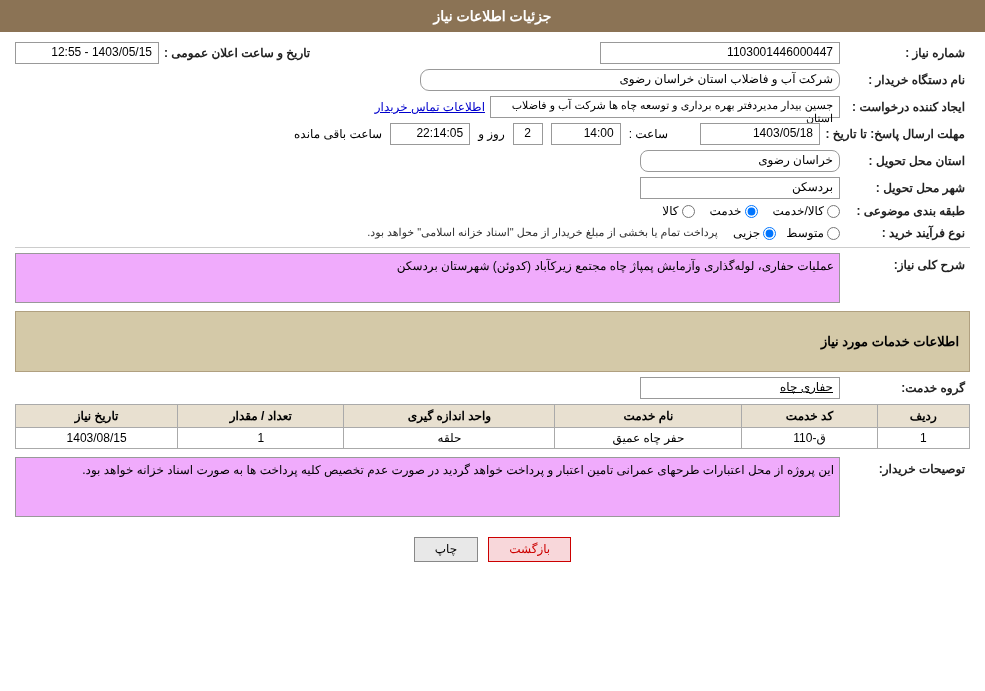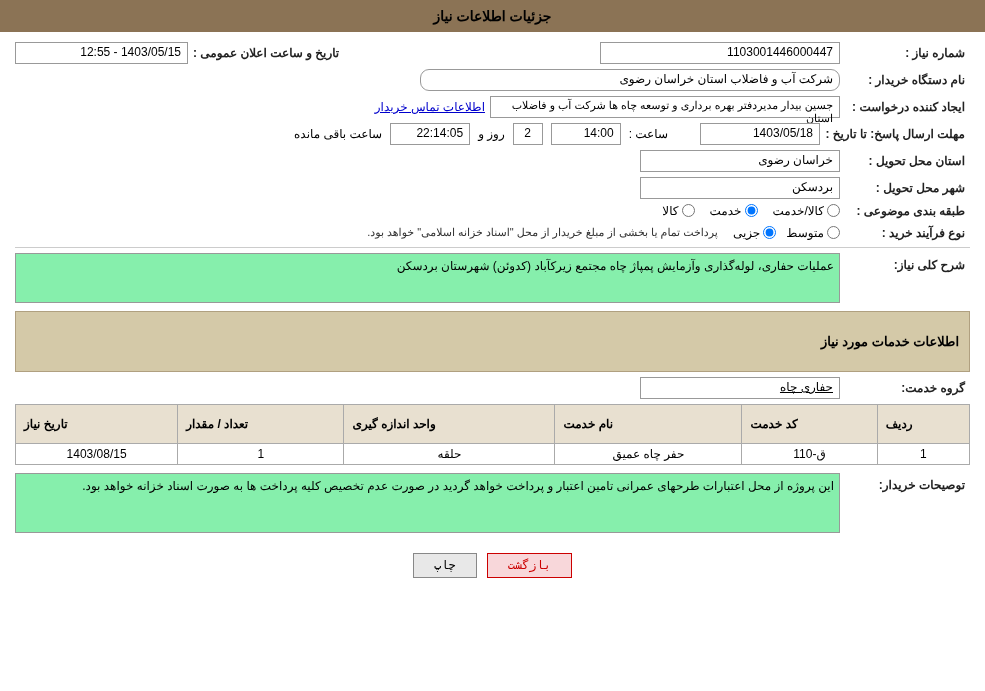--- a/index.html
+++ b/index.html
@@ -10,21 +10,21 @@
       direction: rtl;
     }
     .page-wrapper {
       width: 985px;
       min-height: 691px;
       background: #fff;
       margin: 0 auto;
     }
     .header-bar {
       background: #8B7355;
-      color: #000000;
+      color: #ffffff;
       text-align: center;
       padding: 8px 10px;
       font-size: 14px;
       font-weight: bold;
     }
     .content {
       padding: 10px 15px;
     }
     .blue-link {
       color: #0000cc;
@@ -40,60 +40,60 @@
       text-align: right;
     }
     .grid-table {
       width: 100%;
       border-collapse: collapse;
       margin: 5px 0;
     }
     .grid-table th {
       background: #e8e0d0;
       border: 1px solid #aaa;
-      padding: 12px 8px;
-      text-align: left;
+      padding: 4px 8px;
+      text-align: center;
       font-weight: bold;
     }
     .grid-table td {
       border: 1px solid #aaa;
       padding: 3px 8px;
       text-align: center;
       background: #fff;
     }
     .grid-table tr:nth-child(even) td {
       background: #f9f9f9;
     }
     .textarea-box {
       border: 1px solid #999;
-      background: #86efac;
+      background: #f0abfc;
       padding: 5px;
       width: 100%;
       min-height: 50px;
       text-align: right;
       direction: rtl;
     }
     .radio-group {
       display: flex;
       gap: 15px;
       align-items: center;
       direction: rtl;
     }
     .radio-item {
       display: flex;
-      align-items: flex-start;
+      align-items: flex-end;
       gap: 3px;
     }
     .btn {
       padding: 4px 20px;
       border: 1px solid #888;
       background: #f0f0f0;
       cursor: pointer;
       font-size: 12px;
-      font-family: Liberation Mono, monospace;
+      font-family: Liberation Serif, serif;
       text-align: center;
     }
     .btn-print {
       background: #e8e8e8;
     }
     .btn-back {
       background: #f8d7da;
       border-color: #c00;
       color: #c00;
     }
@@ -158,21 +158,21 @@
 
   <div class="content">
 
     <div class="field-row">
       <div class="field-label">شماره نیاز :</div>
       <div class="field-value">
         <span class="bordered-input w200" style="display:inline-block; width:240px;">1103001446000447</span>
       </div>
       <div style="flex:1; display:flex; align-items:center; justify-content:flex-end; gap:5px;">
         <span class="field-label" style="min-width:auto;">تاریخ و ساعت اعلان عمومی :</span>
-        <span class="bordered-input" style="width:173px;">1403/05/15 - 12:55</span>
+        <span class="bordered-input" style="width:144px;">1403/05/15 - 12:55</span>
       </div>
     </div>
 
     <div class="field-row">
       <div class="field-label">نام دستگاه خریدار :</div>
       <div class="field-value">
         <span class="bordered-input w100" style="width:420px;">شرکت آب و فاضلاب استان خراسان رضوی</span>
       </div>
     </div>
 
@@ -195,21 +195,21 @@
           <span>روز و</span>
           <span class="bordered-input" style="width:80px;">22:14:05</span>
           <span>ساعت باقی مانده</span>
         </div>
       </div>
     </div>
 
     <div class="field-row">
       <div class="field-label">استان محل تحویل :</div>
       <div class="field-value">
-        <span class="bordered-input" style="width:200px;">خراسان رضوی</span>
+        <span class="bordered-input" style="width:200px;border-radius:8px;">خراسان رضوی</span>
       </div>
     </div>
 
     <div class="field-row">
       <div class="field-label">شهر محل تحویل :</div>
       <div class="field-value">
         <span class="bordered-input" style="width:200px;">بردسکن</span>
       </div>
     </div>
 

